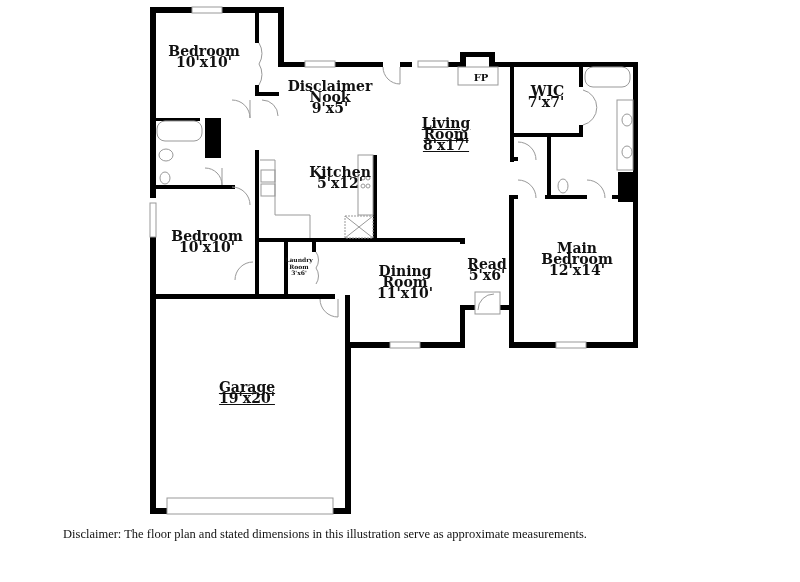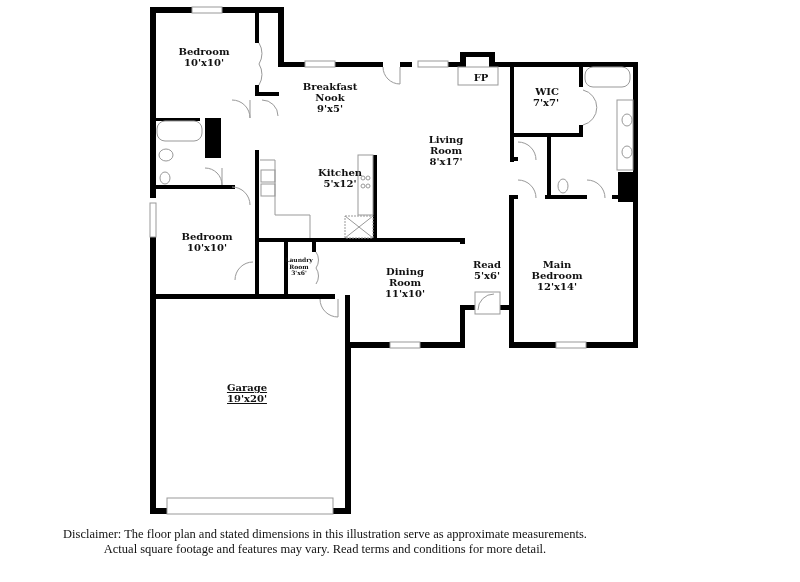--- a/index.html
+++ b/index.html
@@ -1,18 +1,18 @@
 <!DOCTYPE html>
 <html><head>
   <meta charset="utf-8">
   <style>
     html, body { margin: 0; padding: 0; background: #ffffff; }
     body { width: 800px; height: 582px; position: relative; overflow: hidden; font-family: "DejaVu Serif", serif; color: #111; }
     #plan { position: absolute; left: 0; top: 0; width: 800px; height: 582px; }
-    .label { position: absolute; text-align: center; font-family: "DejaVu Serif", serif; font-weight: bold; font-size: 10px; line-height: 11px; color: #111; transform: translateX(-50%); white-space: nowrap; }
+    .label { position: absolute; text-align: center; font-family: "DejaVu Serif", serif; font-weight: bold; font-size: 14px; line-height: 11px; color: #111; transform: translateX(-50%); white-space: nowrap; }
     .label .dim { display: block; font-weight: bold; }
     .label.small { font-size: 6px; line-height: 6.5px; font-weight: normal; }
     .label.fp { font-size: 10px; font-weight: bold; }
     .disclaimer { position: absolute; left: 0; top: 527px; width: 650px; text-align: center; font-family: "Liberation Serif", serif; font-size: 12.5px; line-height: 15px; color: #111; }
   </style>
 </head>
 <body>
 
 <svg id="plan" viewBox="0 0 800 582" xmlns="http://www.w3.org/2000/svg">
   <g fill="#000">
@@ -151,35 +151,35 @@
     <path d="M478 310 A16 16 0 0 1 494 294"></path>
   </g>
 </svg>
 
 <div class="label" style="left:204px; top:46px;">
   <span>Bedroom</span>
   <span class="dim">10'x10'</span>
 </div>
 
 <div class="label" style="left:330px; top:81px;">
-  <span class="dim">Breakfast</span>
+  <span class="dim">Disclaimer</span>
   <span class="dim">Nook</span>
   <span class="dim">9'x5'</span>
 </div>
 
 <div class="label fp" style="left:481px; top:72px;">
   <span>FP</span>
 </div>
 
 <div class="label" style="left:546px; top:86px;text-align:right;">
   <span class="dim">WIC</span>
   <span class="dim">7'x7'</span>
 </div>
 
-<div class="label" style="left:446px; top:134px;">
+<div class="label" style="left:446px; top:118px;text-decoration:underline;">
   <span class="dim">Living</span>
   <span class="dim">Room</span>
   <span class="dim">8'x17'</span>
 </div>
 
 <div class="label" style="left:316px; top:167px;margin-left:24px;">
   <span class="dim">Kitchen</span>
   <span class="dim">5'x12'</span>
 </div>
 
@@ -198,27 +198,26 @@
   <span class="dim">Dining</span>
   <span class="dim">Room</span>
   <span class="dim">11'x10'</span>
 </div>
 
 <div class="label" style="left:487px; top:259px;">
   <span class="dim">Read</span>
   <span class="dim">5'x6'</span>
 </div>
 
-<div class="label" style="left:557px; top:243px;margin-top:16px;">
+<div class="label" style="left:577px; top:243px;">
   <span class="dim">Main</span>
   <span class="dim">Bedroom</span>
   <span class="dim">12'x14'</span>
 </div>
 
 <div class="label" style="left:247px; top:382px;text-decoration:underline;">
   <span class="dim">Garage</span>
   <span class="dim">19'x20'</span>
 </div>
 
 <div class="disclaimer">
   <div>Disclaimer: The floor plan and stated dimensions in this illustration serve as approximate measurements.</div>
-  <div>Actual square footage and features may vary. Read terms and conditions for more detail.</div>
 </div>
 
 </body></html>

